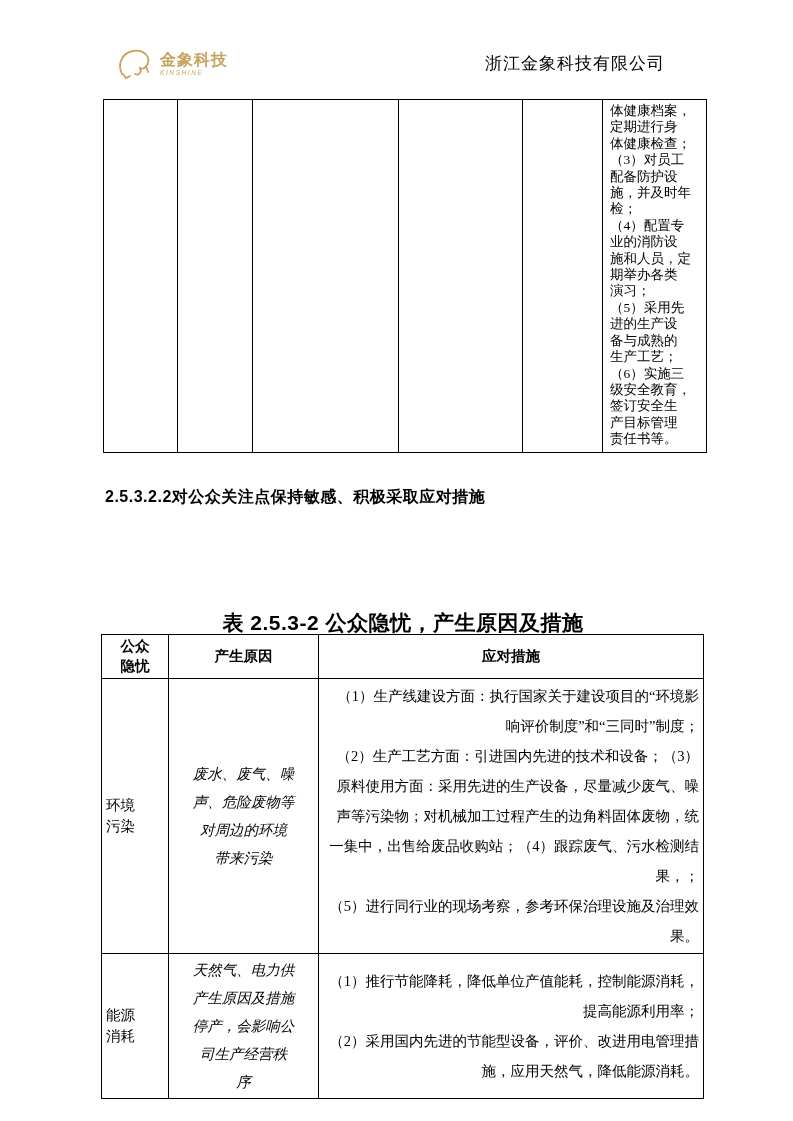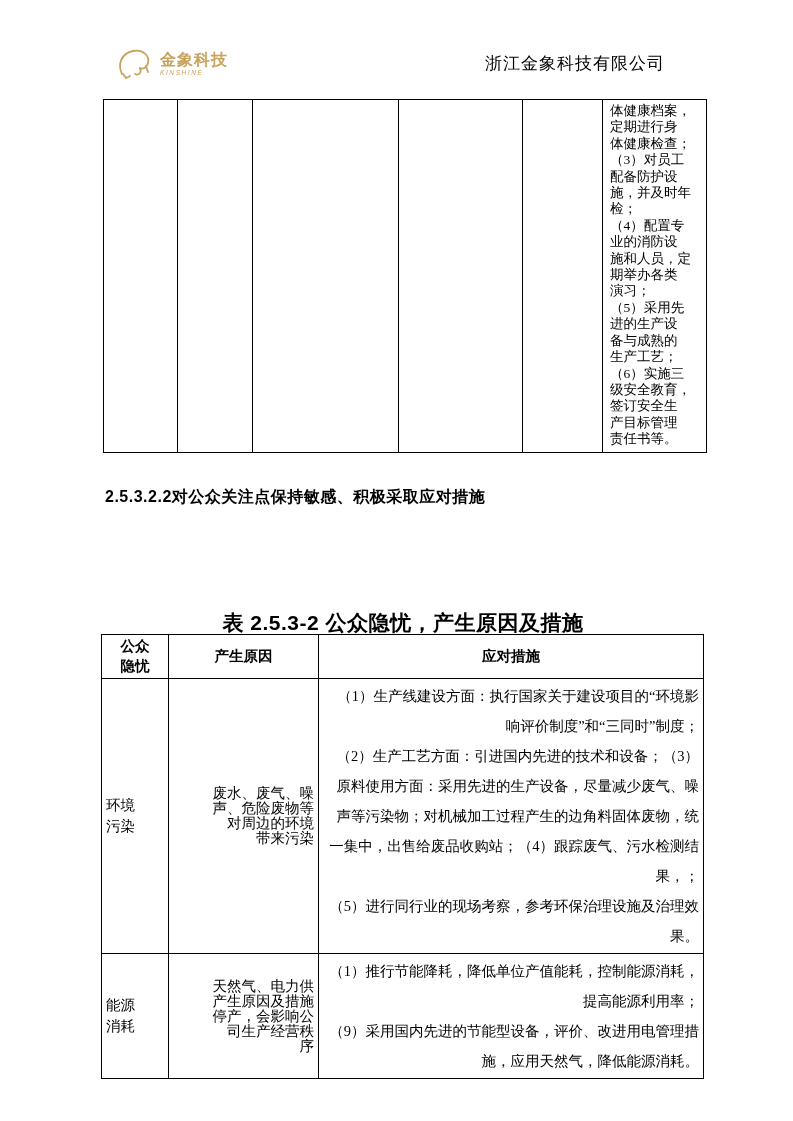--- a/index.html
+++ b/index.html
@@ -69,21 +69,21 @@
     border:1px solid #000;box-sizing:border-box;
     font-size:14.5px;vertical-align:middle;
     padding:2px 4px;
   }
   .ltable th{
     font-family:"Liberation Sans","DejaVu Sans",sans-serif;
     font-weight:bold;text-align:center;
     line-height:19.5px;white-space:pre-line;
   }
   .td-concern{text-align:left;white-space:pre-line;line-height:21px;}
-  .td-cause{text-align:right;white-space:pre-line;line-height:15px;}
+  .td-cause{text-align:center;white-space:pre-line;line-height:28px;font-style:italic;}
   .td-measures{text-align:right;white-space:pre-line;line-height:30px;padding:3px 6px 3px 9px;}
   .row-h{height:40px;}
   .row-1{height:171px;}
   .row-2{height:97px;}
   .row-3{height:81px;}
 </style>
 </head>
 <body>
 
 <div class="page">
@@ -164,18 +164,18 @@
       </tr>
       <tr class="row-2">
         <td class="td-concern">能源
 消耗</td>
         <td class="td-cause">天然气、电力供
 产生原因及措施
 停产，会影响公
 司生产经营秩
 序</td>
         <td class="td-measures">（1）推行节能降耗，降低单位产值能耗，控制能源消耗，提高能源利用率；
-（9）采用国内先进的节能型设备，评价、改进用电管理措施，应用天然气，降低能源消耗。</td>
+（2）采用国内先进的节能型设备，评价、改进用电管理措施，应用天然气，降低能源消耗。</td>
       </tr>
     </tbody>
   </table>
 
 </div>
 
 </body></html>

